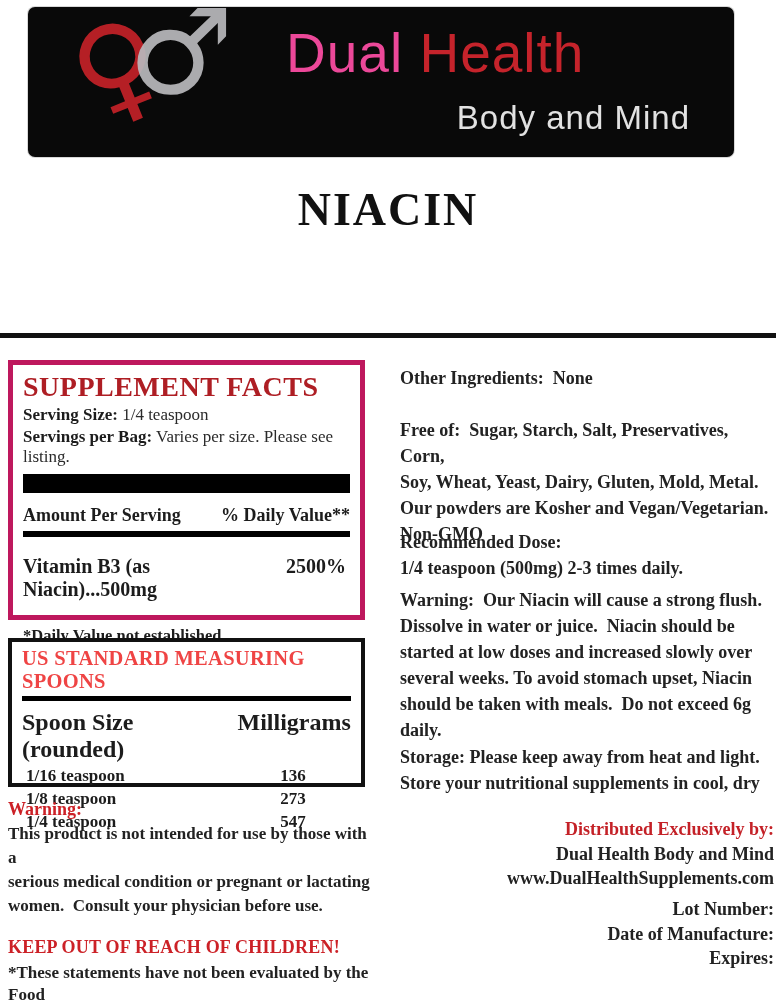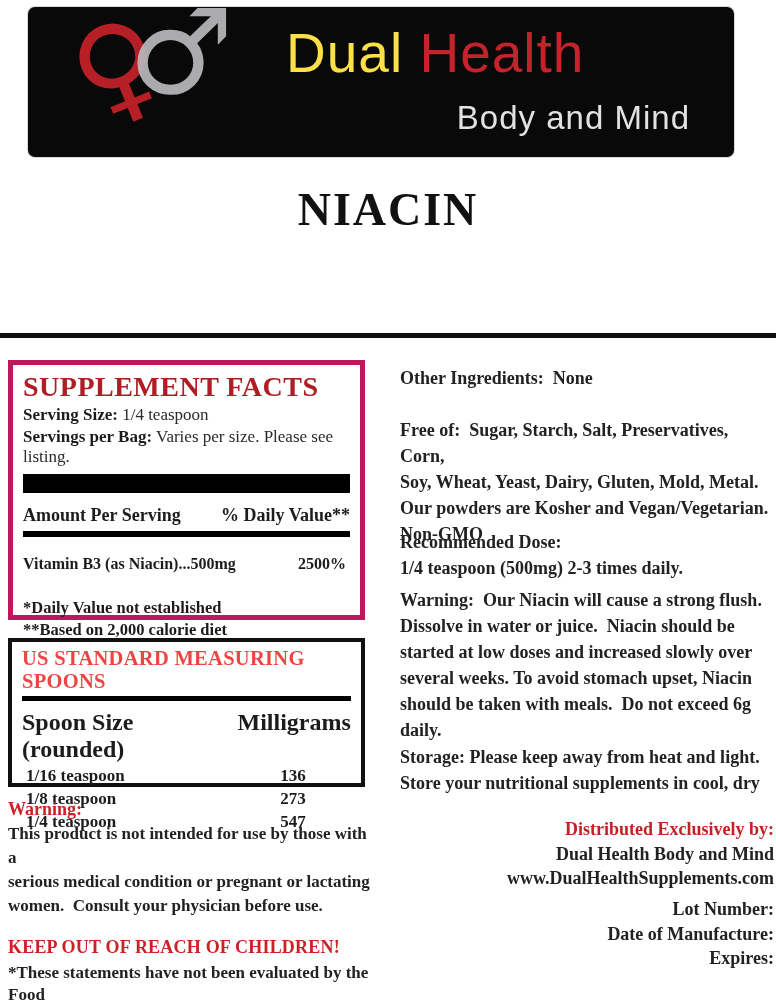--- a/index.html
+++ b/index.html
@@ -22,21 +22,21 @@
   }
   .logo-symbols{position:absolute;left:0;top:0;width:280px;height:150px;overflow:visible;}
   .sym{position:absolute;font-family:"DejaVu Sans",sans-serif;line-height:1;font-weight:400;}
   .sym-female{left:46px;top:2px;font-size:118px;color:#bf2127;transform:rotate(-22deg);opacity:.95;}
   .sym-male{left:100px;top:-14px;font-size:118px;color:#b9b9bd;opacity:.92;}
   .brand{
     position:absolute;left:258px;top:14px;width:440px;
     font-family:"Liberation Sans","DejaVu Sans",sans-serif;
     font-size:55px;letter-spacing:1px;white-space:nowrap;
   }
-  .brand .dual{color:#fde047;}
+  .brand .dual{color:#ec4899;}
   .brand .health{color:#c5232b;}
   .tagline{
     position:absolute;right:44px;top:92px;
     font-family:"Liberation Sans","DejaVu Sans",sans-serif;
     font-size:33px;color:#e2e2e2;letter-spacing:1px;
   }
 
   
   .product-title{
     left:0;top:183px;width:776px;text-align:center;
@@ -50,21 +50,21 @@
     border:5px solid #be185d;box-sizing:border-box;
     padding:6px 10px 0 10px;background:#fff;
   }
   .sf-title{font-size:28px;font-weight:700;color:#ae1e24;letter-spacing:.5px;}
   .sf-line{font-size:17px;margin-top:2px;}
   .sf-line .lbl{font-weight:700;}
   .sf-line .val{font-weight:400;color:#2a2a2a;}
   .bar-thick{height:19px;background:#000;margin-top:7px;}
   .sf-headrow{display:flex;justify-content:space-between;font-weight:700;font-size:18px;margin-top:12px;}
   .bar-thin{height:6px;background:#000;margin-top:5px;}
-  .sf-nutrient{display:flex;justify-content:space-between;font-weight:700;font-size:16px;margin-top:18px;padding-right:4px;gap:12px;}
+  .sf-nutrient{display:flex;justify-content:space-between;font-weight:700;font-size:20px;margin-top:18px;padding-right:4px;gap:12px;}
   .sf-notes{margin-top:24px;font-weight:700;font-size:16.5px;line-height:1.32;}
 
   
   .spoons-panel{
     left:8px;top:638px;width:357px;height:149px;
     border:4px solid #111;box-sizing:border-box;
     padding:5px 10px 0 10px;background:#fff;
   }
   .spoons-title{font-size:20.5px;font-weight:700;color:#ef4444;letter-spacing:.3px;}
   .spoons-rule{height:5px;background:#000;margin-top:3px;}

